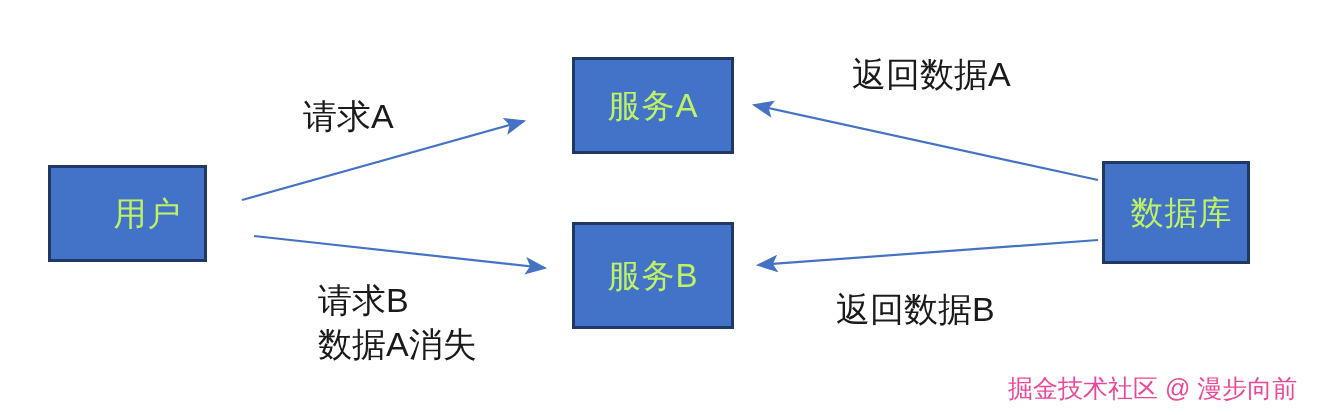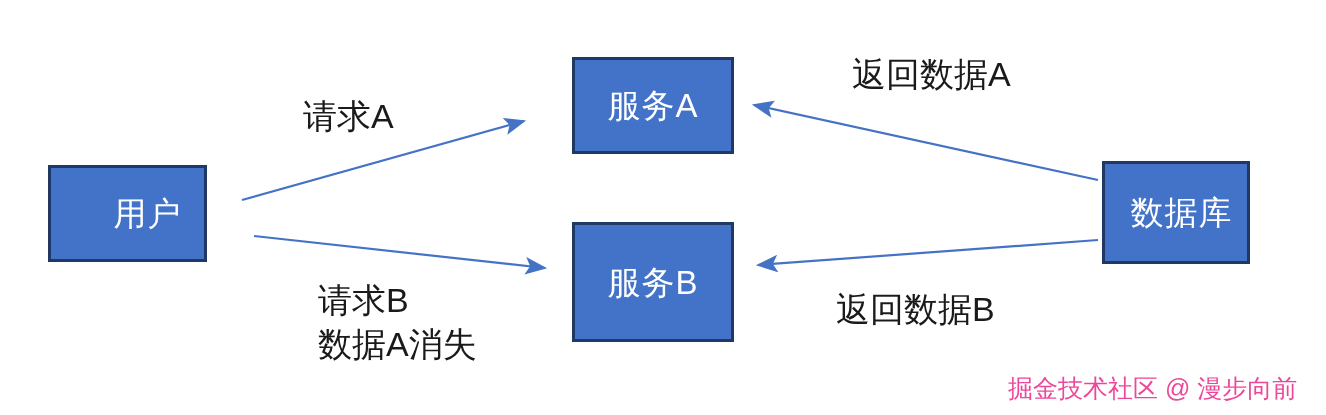--- a/index.html
+++ b/index.html
@@ -18,30 +18,30 @@
     overflow: hidden;
   }
   .node {
     position: absolute;
     box-sizing: border-box;
     background: #4273c8;
     border: 3px solid #1f3864;
     display: flex;
     align-items: center;
     justify-content: center;
-    color: #ffffff;
+    color: #bef264;
     font-size: 33px;
     font-weight: 400;
     letter-spacing: 1px;
     line-height: 1;
     user-select: none;
   }
   #node-user   { left: 48px;   top: 165px; width: 159px; height: 97px; padding-left: 40px; }
   #node-svc-a  { left: 572px;  top: 57px;  width: 162px; height: 97px; }
-  #node-svc-b  { left: 572px;  top: 222px; width: 162px; height: 120px; }
+  #node-svc-b  { left: 572px;  top: 222px; width: 162px; height: 107px; }
   #node-db     { left: 1102px; top: 161px; width: 148px; height: 103px; padding-left: 11px; }
 
   #edges {
     position: absolute;
     left: 0; top: 0;
     width: 1326px;
     height: 415px;
     pointer-events: none;
   }
 

